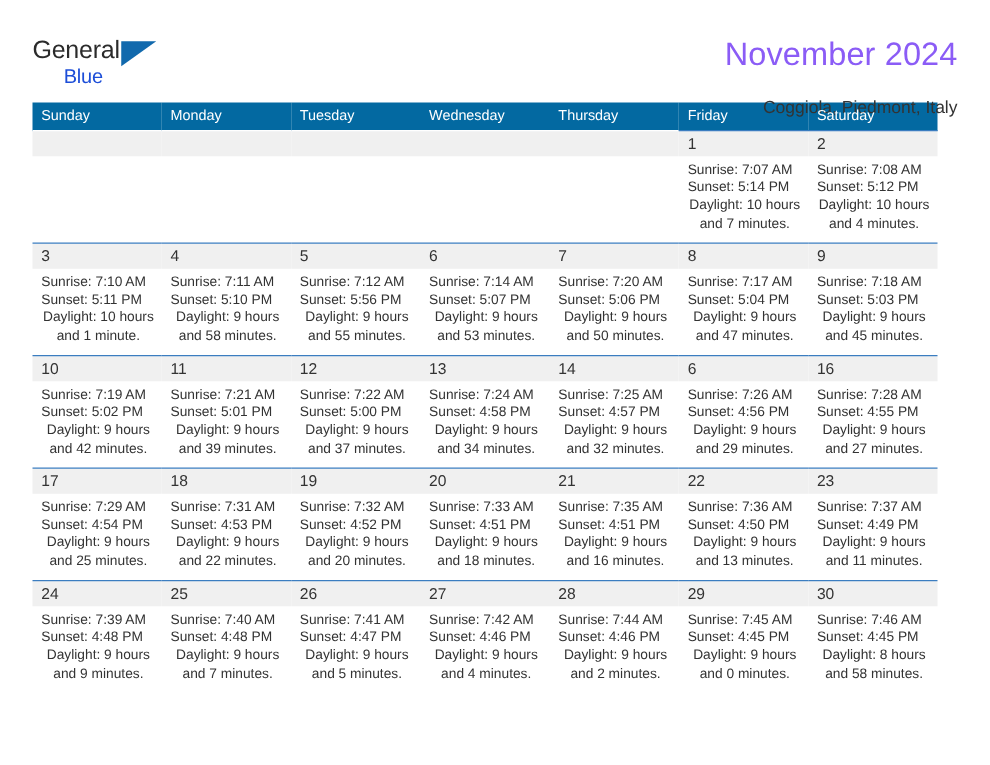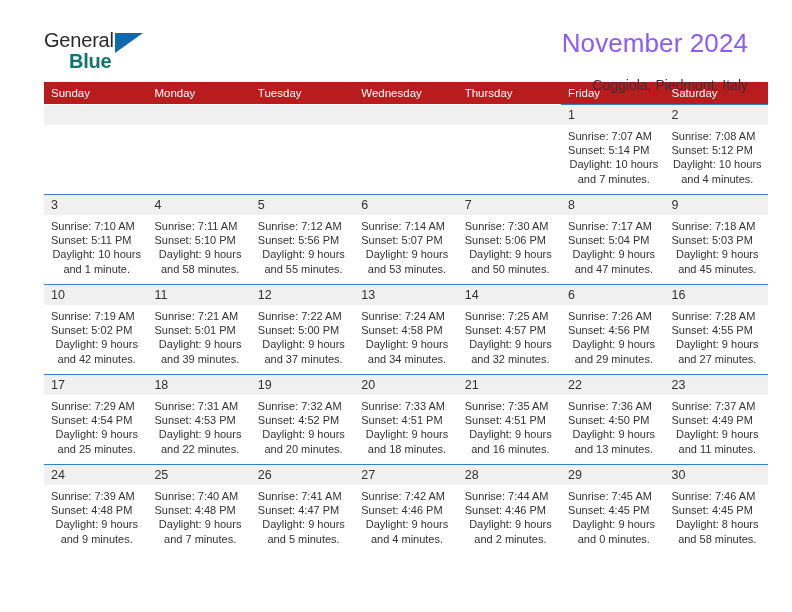--- a/index.html
+++ b/index.html
@@ -12,21 +12,21 @@
     height: 612px;
     font-family: "Liberation Sans", sans-serif;
     color: #1a1a1a;
     -webkit-font-smoothing: antialiased;
   }
   .page {
     position: relative;
     width: 792px;
     height: 612px;
     box-sizing: border-box;
-    padding: 0 44px;
+    padding: 0 26px;
   }
 
   
   .header {
     display: flex;
     align-items: flex-start;
     justify-content: space-between;
     padding-top: 28px;
     height: 70px;
     box-sizing: border-box;
@@ -37,25 +37,25 @@
     padding-top: 2px;
   }
   .brand-top {
     font-size: 20px;
     line-height: 21px;
     color: #2b2b2b;
     letter-spacing: -0.2px;
     font-weight: 400;
   }
   .brand-bottom {
-    font-size: 20px;
+    font-size: 16px;
     line-height: 21px;
-    color: #0f766e;
+    color: #1d4ed8;
     letter-spacing: -0.2px;
-    font-weight: 700;
+    font-weight: 400;
     padding-left: 25px;
   }
   .brand-triangle {
     position: absolute;
     left: 71px;
     top: 5px;
     width: 0;
     height: 0;
     border-left: 28px solid #1169ad;
     border-bottom: 20px solid transparent;
@@ -81,21 +81,21 @@
   }
 
   
   .calendar {
     margin-top: 12px;
     width: 724px;
     border-collapse: collapse;
     table-layout: fixed;
   }
   .calendar th {
-    background: #b91c1c;
+    background: #0369a1;
     color: #ffffff;
     font-size: 11.5px;
     font-weight: 400;
     text-align: left;
     padding: 5px 0 5px 7px;
     height: 20px;
     box-sizing: border-box;
     border: none;
   }
   .calendar td {
@@ -231,21 +231,21 @@
             <div class="daynum-band">6</div>
             <div class="cell-body">
               <div class="sunrise">Sunrise: 7:14 AM</div>
               <div class="sunset">Sunset: 5:07 PM</div>
               <div class="daylight">Daylight: 9 hours and 53 minutes.</div>
             </div>
           </td>
           <td>
             <div class="daynum-band">7</div>
             <div class="cell-body">
-              <div class="sunrise">Sunrise: 7:30 AM</div>
+              <div class="sunrise">Sunrise: 7:20 AM</div>
               <div class="sunset">Sunset: 5:06 PM</div>
               <div class="daylight">Daylight: 9 hours and 50 minutes.</div>
             </div>
           </td>
           <td>
             <div class="daynum-band">8</div>
             <div class="cell-body">
               <div class="sunrise">Sunrise: 7:17 AM</div>
               <div class="sunset">Sunset: 5:04 PM</div>
               <div class="daylight">Daylight: 9 hours and 47 minutes.</div>

